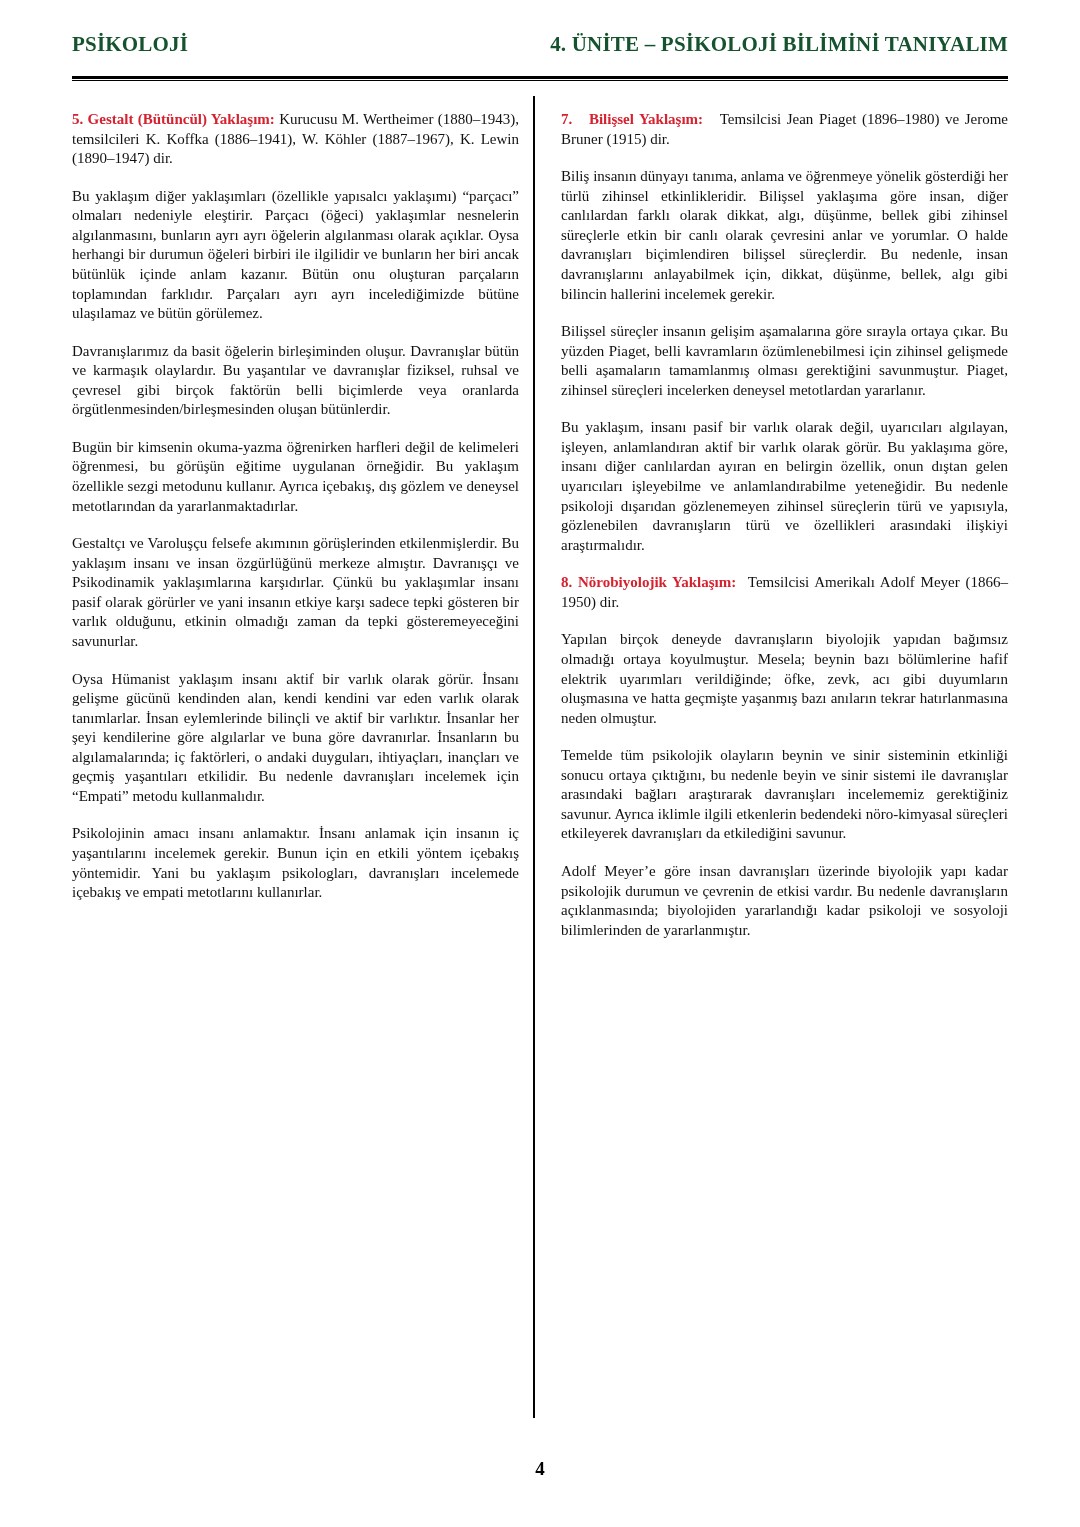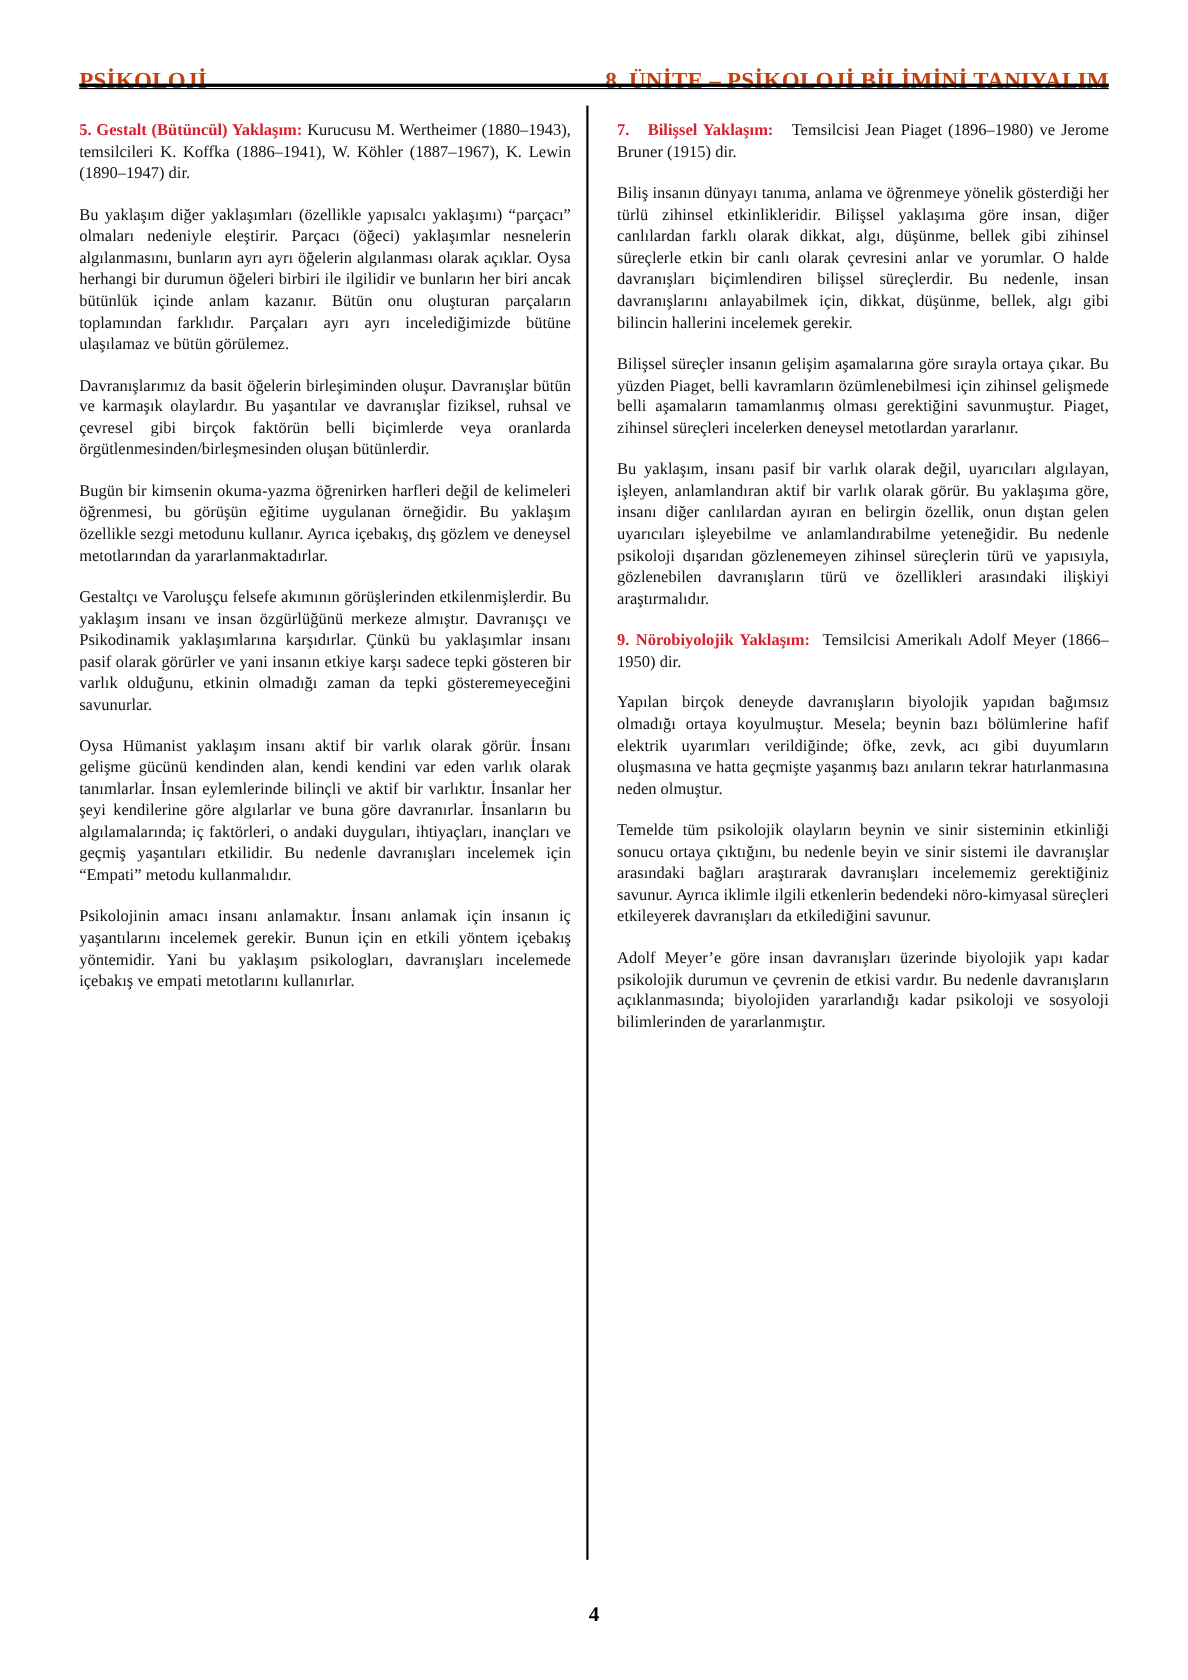--- a/index.html
+++ b/index.html
@@ -21,29 +21,29 @@
     left: 0; top: 0;
     width: 1080px;
     height: 1527px;
     box-sizing: border-box;
   }
 
   
   .running-head {
     position: absolute;
     left: 72px;
-    top: 61px;
+    top: 32px;
     width: 936px;
     display: flex;
     justify-content: space-between;
     align-items: baseline;
     font-weight: bold;
     font-size: 21px;
     letter-spacing: 0.2px;
-    color: #c2410c;
+    color: #14532d;
   }
   .running-head .left  { white-space: nowrap; }
   .running-head .right { white-space: nowrap; }
 
   .head-rule {
     position: absolute;
     left: 72px;
     top: 76px;
     width: 936px;
     height: 0;
@@ -109,21 +109,21 @@
     color: #000;
   }
 </style>
 </head>
 <body>
 
 <div class="page">
 
   <div class="running-head">
     <span class="left">PSİKOLOJİ</span>
-    <span class="right">8. ÜNİTE – PSİKOLOJİ BİLİMİNİ TANIYALIM</span>
+    <span class="right">4. ÜNİTE – PSİKOLOJİ BİLİMİNİ TANIYALIM</span>
   </div>
   <div class="head-rule"></div>
 
   <div class="col-divider"></div>
 
   <div class="columns">
 
     <div class="col left">
 
       <p class="para">
@@ -158,21 +158,21 @@
 
       <p class="para">Biliş insanın dünyayı tanıma, anlama ve öğrenmeye yönelik gösterdiği her türlü zihinsel etkinlikleridir. Bilişsel yaklaşıma göre insan, diğer canlılardan farklı olarak dikkat, algı, düşünme, bellek gibi zihinsel süreçlerle etkin bir canlı olarak çevresini anlar ve yorumlar. O halde davranışları biçimlendiren bilişsel süreçlerdir.  Bu nedenle, insan davranışlarını anlayabilmek için, dikkat, düşünme, bellek, algı gibi bilincin hallerini incelemek gerekir.</p>
 
       <p class="para">
         <span>Bilişsel süreçler insanın gelişim aşamalarına göre sırayla ortaya çıkar. Bu yüzden Piaget, belli kavramların özümlenebilmesi için zihinsel gelişmede belli aşamaların tamamlanmış olması gerektiğini savunmuştur.  Piaget, zihinsel süreçleri incelerken </span><b class="strong">deneysel</b><span> metotlardan yararlanır.</span>
       </p>
 
       <p class="para">Bu yaklaşım, insanı pasif bir varlık olarak değil, uyarıcıları algılayan, işleyen, anlamlandıran aktif bir varlık olarak görür. Bu yaklaşıma göre, insanı diğer canlılardan ayıran en belirgin özellik, onun dıştan gelen uyarıcıları işleyebilme ve anlamlandırabilme yeteneğidir.  Bu nedenle psikoloji dışarıdan gözlenemeyen zihinsel süreçlerin türü ve yapısıyla, gözlenebilen davranışların türü ve özellikleri arasındaki ilişkiyi araştırmalıdır.</p>
 
       <p class="para">
-        <span class="heading-red">9. Nörobiyolojik Yaklaşım:</span>
+        <span class="heading-red">8. Nörobiyolojik Yaklaşım:</span>
         <span class="sp">&nbsp;</span><span>Temsilcisi Amerikalı Adolf Meyer (1866–1950) dir.</span>
       </p>
 
       <p class="para">
         <span>Yapılan birçok deneyde davranışların biyolojik yapıdan bağımsız olmadığı ortaya koyulmuştur. </span><b class="strong">Mesela;</b><span> beynin bazı bölümlerine hafif elektrik uyarımları verildiğinde; öfke, zevk, acı gibi duyumların oluşmasına ve hatta geçmişte yaşanmış bazı anıların tekrar hatırlanmasına neden olmuştur.</span>
       </p>
 
       <p class="para">Temelde tüm psikolojik olayların beynin ve sinir sisteminin etkinliği sonucu ortaya çıktığını, bu nedenle beyin ve sinir sistemi ile davranışlar arasındaki bağları araştırarak davranışları incelememiz gerektiğiniz savunur.  Ayrıca iklimle ilgili etkenlerin bedendeki nöro-kimyasal süreçleri etkileyerek davranışları da etkilediğini savunur.</p>
 
       <p class="para">Adolf Meyer’e göre insan davranışları üzerinde biyolojik yapı kadar psikolojik durumun ve çevrenin de etkisi vardır.  Bu nedenle davranışların açıklanmasında;   biyolojiden yararlandığı kadar psikoloji ve sosyoloji bilimlerinden de yararlanmıştır.</p>

